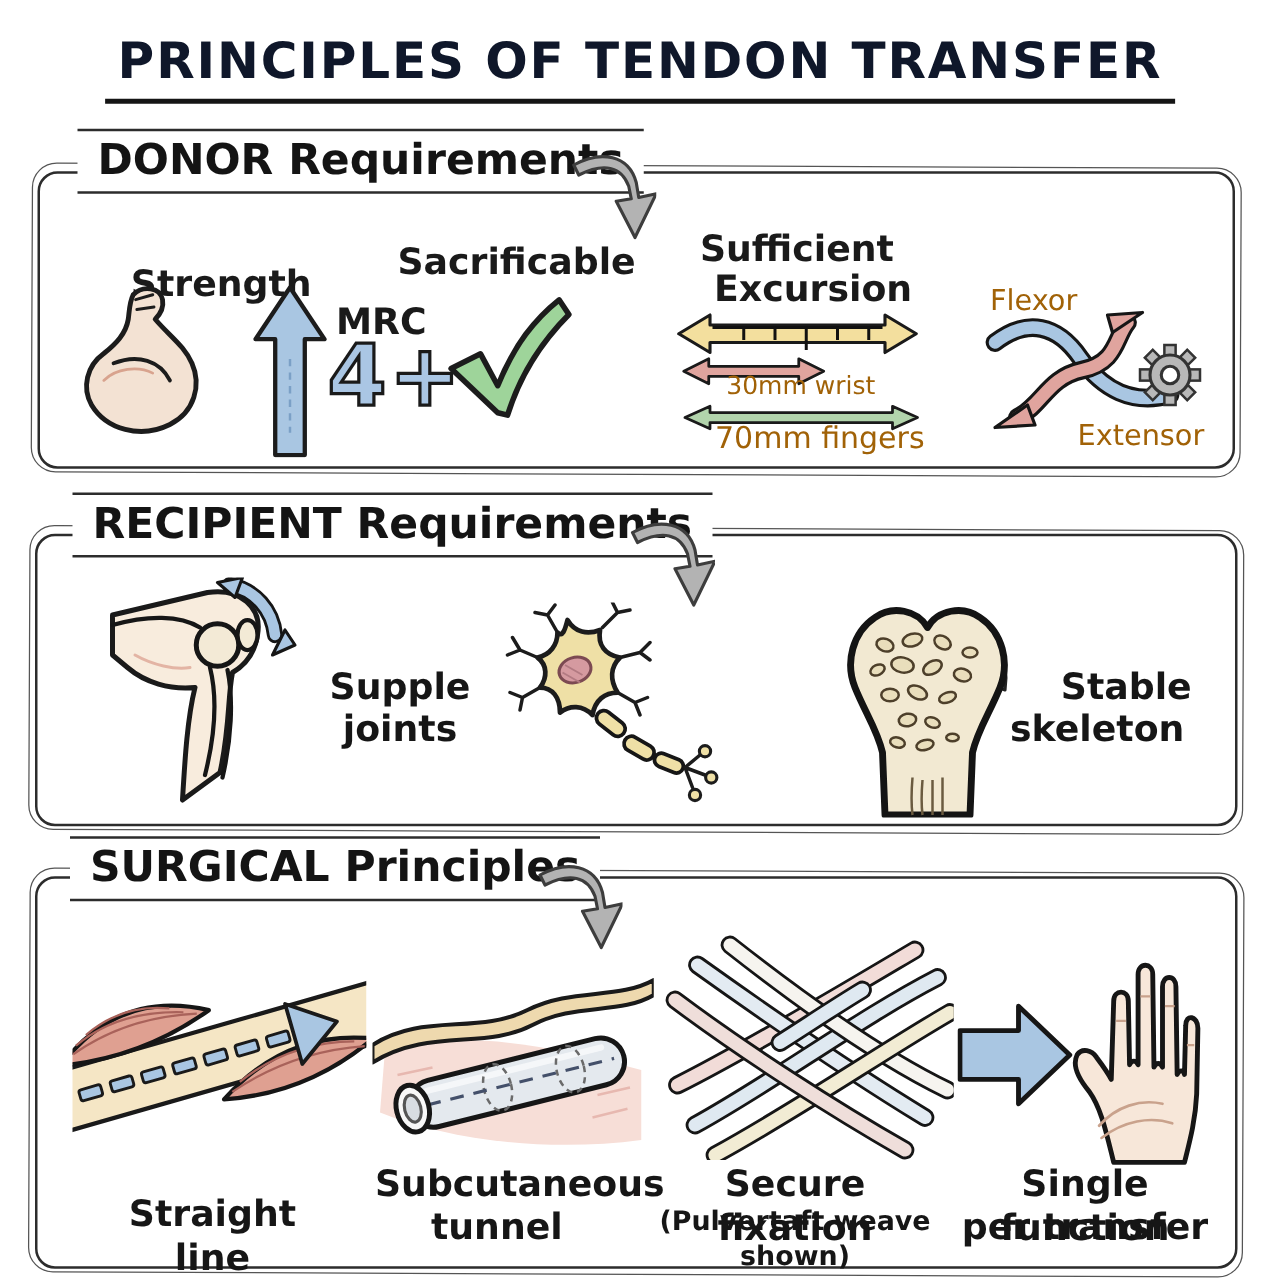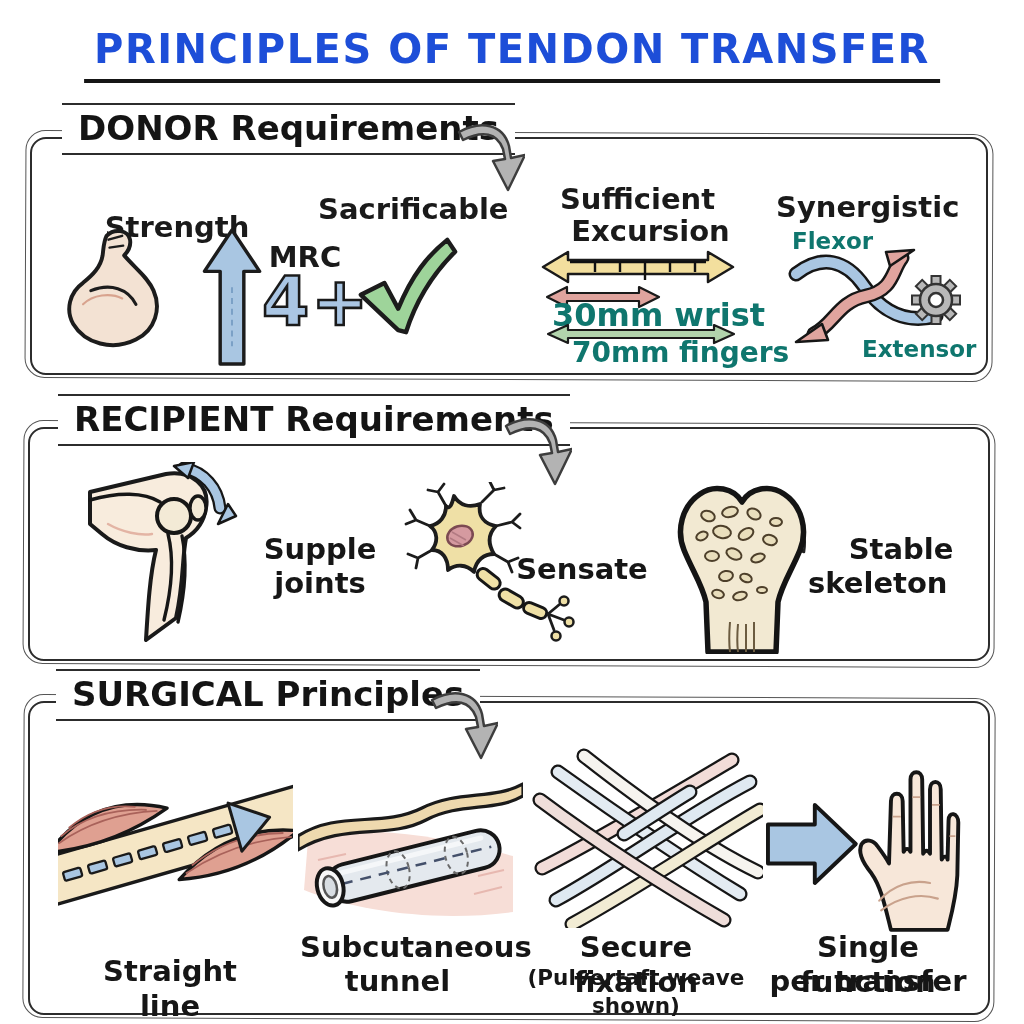--- a/index.html
+++ b/index.html
@@ -5,21 +5,21 @@
   html,body{margin:0;padding:0;background:#ffffff;}
   .canvas{
     position:relative;width:1024px;height:1024px;background:#ffffff;overflow:hidden;
     font-family:"DejaVu Sans","Liberation Sans",sans-serif;color:#1b1b1b;
   }
   .abs{position:absolute;}
   
   .page-title{
     position:absolute;top:26px;left:50%;transform:translateX(-50%);
     font-size:40px;font-weight:700;letter-spacing:1.5px;white-space:nowrap;
-    border-bottom:4px solid #151515;padding:0 10px 7px 10px;color:#1d4ed8;
+    border-bottom:4px solid #151515;padding:0 10px 7px 10px;color:#0f172a;
   }
   
   .panel{
     position:absolute;border:2.6px solid #2c2c2c;border-radius:16px;background:#fff;z-index:1;
   }
   .panel::after{
     content:"";position:absolute;inset:-7px;border:1.6px solid #555;border-radius:20px;
     transform:rotate(.25deg);pointer-events:none;
   }
   .panel-donor{left:30px;top:137px;width:954px;height:234px;}
@@ -30,21 +30,21 @@
     position:absolute;z-index:3;background:#fff;font-size:34px;font-weight:700;
     padding:3px 16px 5px 16px;border-top:2.6px solid #2c2c2c;border-bottom:2.6px solid #2c2c2c;
     white-space:nowrap;color:#141414;
   }
   .hdr-donor{left:62px;top:103px;}
   .hdr-recipient{left:58px;top:394px;}
   .hdr-surgical{left:56px;top:669px;}
   .section-arrow{position:absolute;z-index:4;}
   
   .col-label{position:absolute;font-size:29px;font-weight:700;text-align:center;z-index:2;color:#1a1a1a;}
-  .small-label{position:absolute;font-size:23px;font-weight:700;z-index:2;color:#0f766e;}
+  .small-label{position:absolute;font-size:23px;font-weight:400;z-index:2;color:#a16207;}
   .big-grade{
     position:absolute;font-size:68px;font-weight:700;color:#aac6e4;z-index:2;
     -webkit-text-stroke:2.6px #1a1a1a;letter-spacing:2px;
   }
   .caption{position:absolute;font-size:29px;font-weight:700;text-align:center;line-height:35px;z-index:2;color:#161616;}
   svg{display:block;}
 </style>
 </head>
 <body>
 
@@ -111,29 +111,28 @@
     <svg width="196" height="42" viewBox="0 0 196 42">
       <polygon points="3,21 28,6 28,14 168,14 168,6 193,21 168,36 168,28 28,28 28,36" fill="#f3df9e" stroke="#1a1a1a" stroke-width="2.5" stroke-linejoin="round"></polygon>
       <path d="M30,16 H166 M55,16 V26 M80,16 V26 M105,16 V34 M130,16 V26 M155,16 V26" fill="none" stroke="#111" stroke-width="2.4"></path>
     </svg>
   </div>
   <div class="abs" style="left:545px;top:284px;z-index:2;">
     <svg width="116" height="26" viewBox="0 0 116 26">
       <polygon points="2,13 22,3 22,9 94,9 94,3 114,13 94,23 94,17 22,17 22,23" fill="#e0a49e" stroke="#1a1a1a" stroke-width="2.2" stroke-linejoin="round"></polygon>
     </svg>
   </div>
-  <div class="small-label" style="left:552px;top:296px;font-size:32px;">30mm wrist</div>
+  <div class="small-label" style="left:581px;top:296px;font-size:20px;">30mm wrist</div>
   <div class="abs" style="left:546px;top:322px;z-index:2;">
     <svg width="190" height="24" viewBox="0 0 190 24">
       <polygon points="2,12 22,3 22,8 168,8 168,3 188,12 168,21 168,16 22,16 22,21" fill="#b2d4ac" stroke="#1a1a1a" stroke-width="2.2" stroke-linejoin="round"></polygon>
     </svg>
   </div>
-  <div class="small-label" style="left:572px;top:336px;font-size:28px;">70mm fingers</div>
-
-  <div class="col-label" style="left:776px;top:190px;width:180px;">Synergistic</div>
+  <div class="small-label" style="left:572px;top:336px;font-size:24px;">70mm fingers</div>
+
   <div class="small-label" style="left:792px;top:228px;">Flexor</div>
   <div class="abs" style="left:786px;top:246px;z-index:2;">
     <svg width="185" height="112" viewBox="0 0 185 112">
       <path d="M10,28 C36,8 60,14 78,40 C96,66 120,78 150,70" fill="none" stroke="#161616" stroke-width="15" stroke-linecap="round"></path>
       <path d="M10,28 C36,8 60,14 78,40 C96,66 120,78 150,70" fill="none" stroke="#a9c6e2" stroke-width="10" stroke-linecap="round"></path>
       <path d="M28,88 C48,78 52,56 80,50 C108,44 106,24 116,12" fill="none" stroke="#161616" stroke-width="15" stroke-linecap="round"></path>
       <path d="M28,88 C48,78 52,56 80,50 C108,44 106,24 116,12" fill="none" stroke="#e0a49e" stroke-width="10" stroke-linecap="round"></path>
       <polygon points="10,96 36,78 42,94" fill="#e0a49e" stroke="#161616" stroke-width="2.6" stroke-linejoin="round"></polygon>
       <polygon points="128,4 104,20 100,6" fill="#e0a49e" stroke="#161616" stroke-width="2.6" stroke-linejoin="round"></polygon>
       <g transform="translate(150,54)">
@@ -181,21 +180,20 @@
         <rect x="-2" y="-6" width="26" height="12" rx="6" transform="translate(82,90) rotate(38)"></rect>
         <rect x="0" y="-6" width="26" height="12" rx="6" transform="translate(102,110) rotate(30)"></rect>
         <rect x="0" y="-5.5" width="24" height="11" rx="5.5" transform="translate(126,124) rotate(22)"></rect>
       </g>
       <path d="M150,132 L162,122 M150,132 L166,138 M150,132 L156,148" fill="none" stroke="#1c1c1c" stroke-width="2.8" stroke-linecap="round"></path>
       <circle cx="166" cy="119" r="4.5" fill="#efe0a6" stroke="#1c1c1c" stroke-width="2.5"></circle>
       <circle cx="171" cy="140" r="4.5" fill="#efe0a6" stroke="#1c1c1c" stroke-width="2.5"></circle>
       <circle cx="158" cy="154" r="4.5" fill="#efe0a6" stroke="#1c1c1c" stroke-width="2.5"></circle>
     </svg>
   </div>
-  <div class="caption" style="left:512px;top:552px;width:140px;">Sensate</div>
 
   <div class="abs" style="left:672px;top:482px;z-index:2;">
     <svg width="140" height="172" viewBox="0 0 140 172">
       <path d="M104,10 C124,22 136,44 132,70 L122,66 C126,44 116,26 98,16 Z" fill="#b9cde2" stroke="#222" stroke-width="2.5" stroke-linejoin="round"></path>
       <path d="M70,20 C62,6 42,2 28,12 C10,24 4,48 12,68 C20,88 30,102 34,120 L36,170 L104,170 L106,120 C110,102 120,88 128,68 C136,48 130,24 112,12 C98,2 78,6 70,20 Z" fill="#f2e9d2" stroke="#141414" stroke-width="5.5" stroke-linejoin="round"></path>
       <g fill="#e9debc" stroke="#4d3f2a" stroke-width="2">
         <ellipse cx="36" cy="34" rx="7" ry="5" transform="rotate(20 36 34)"></ellipse>
         <ellipse cx="58" cy="30" rx="8" ry="5" transform="rotate(-15 58 30)"></ellipse>
         <ellipse cx="82" cy="32" rx="7" ry="5" transform="rotate(30 82 32)"></ellipse>
         <ellipse cx="104" cy="40" rx="6" ry="4"></ellipse>

